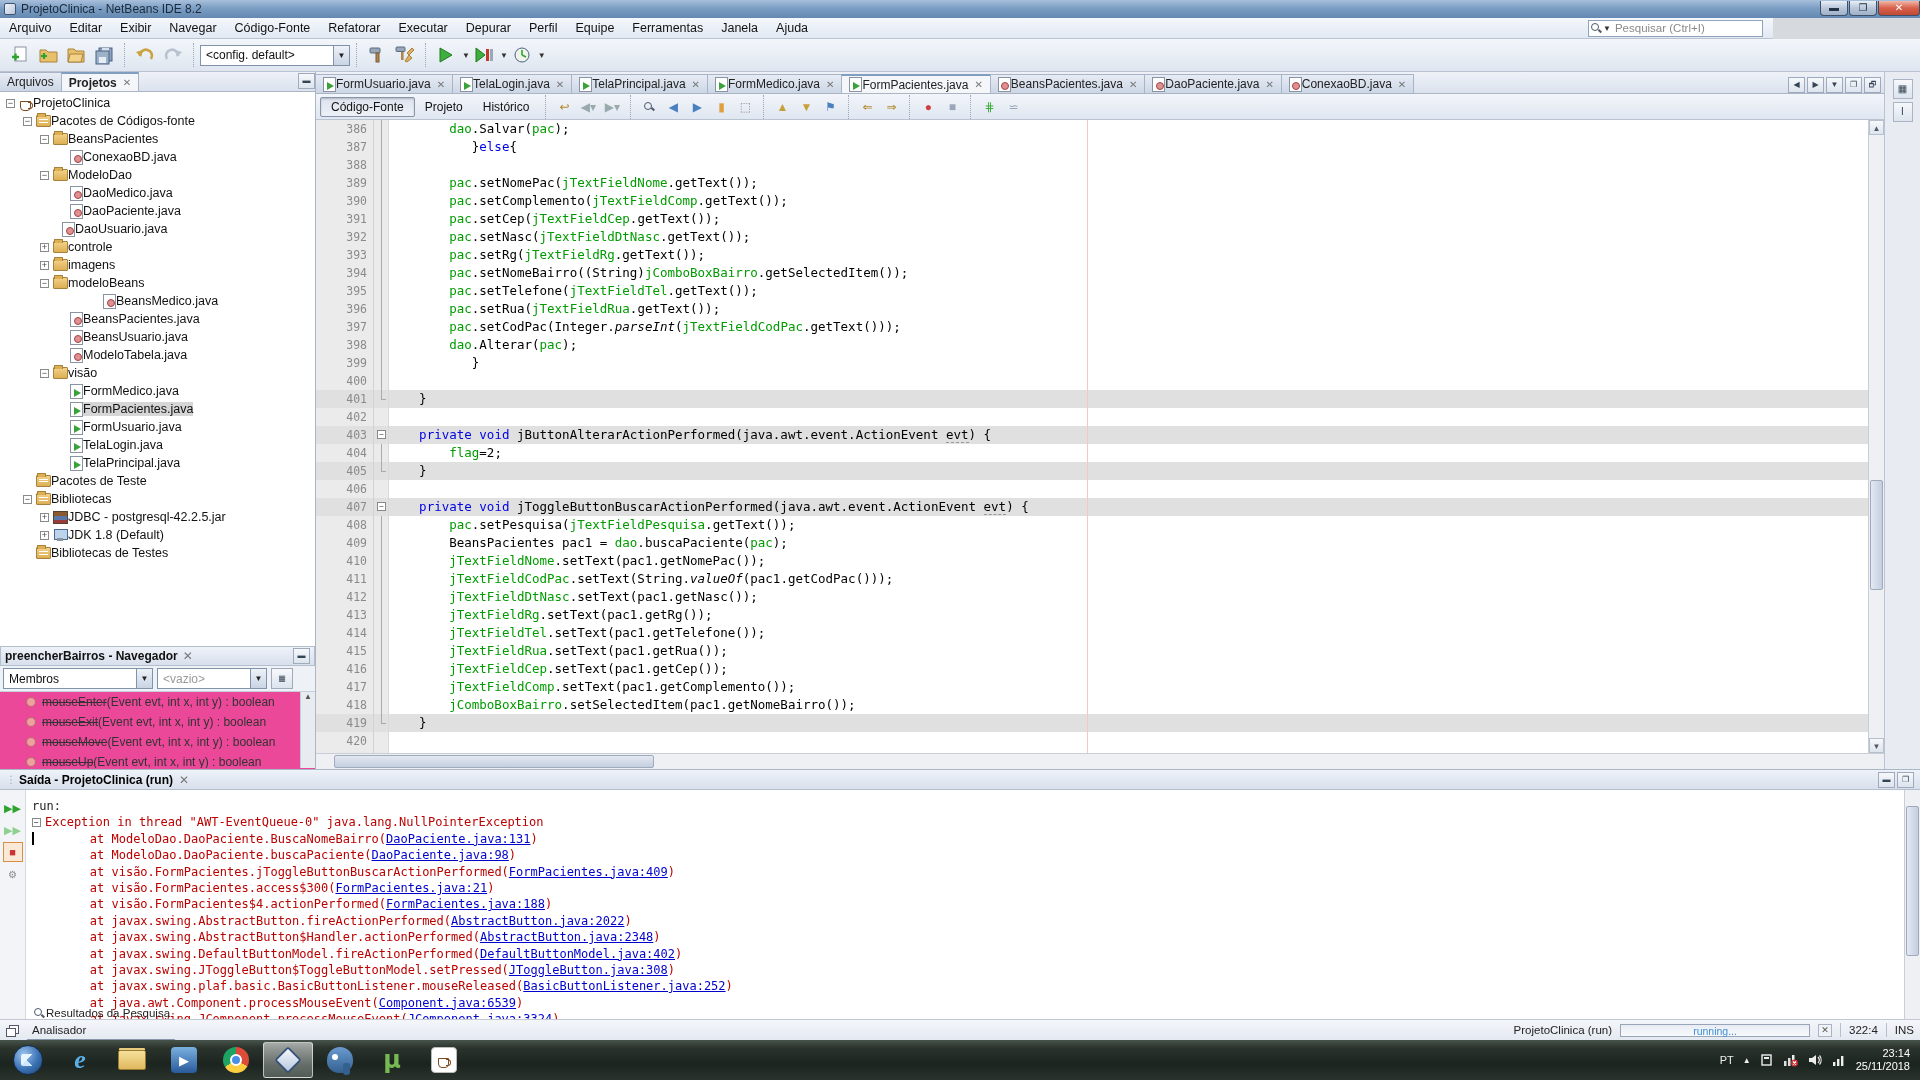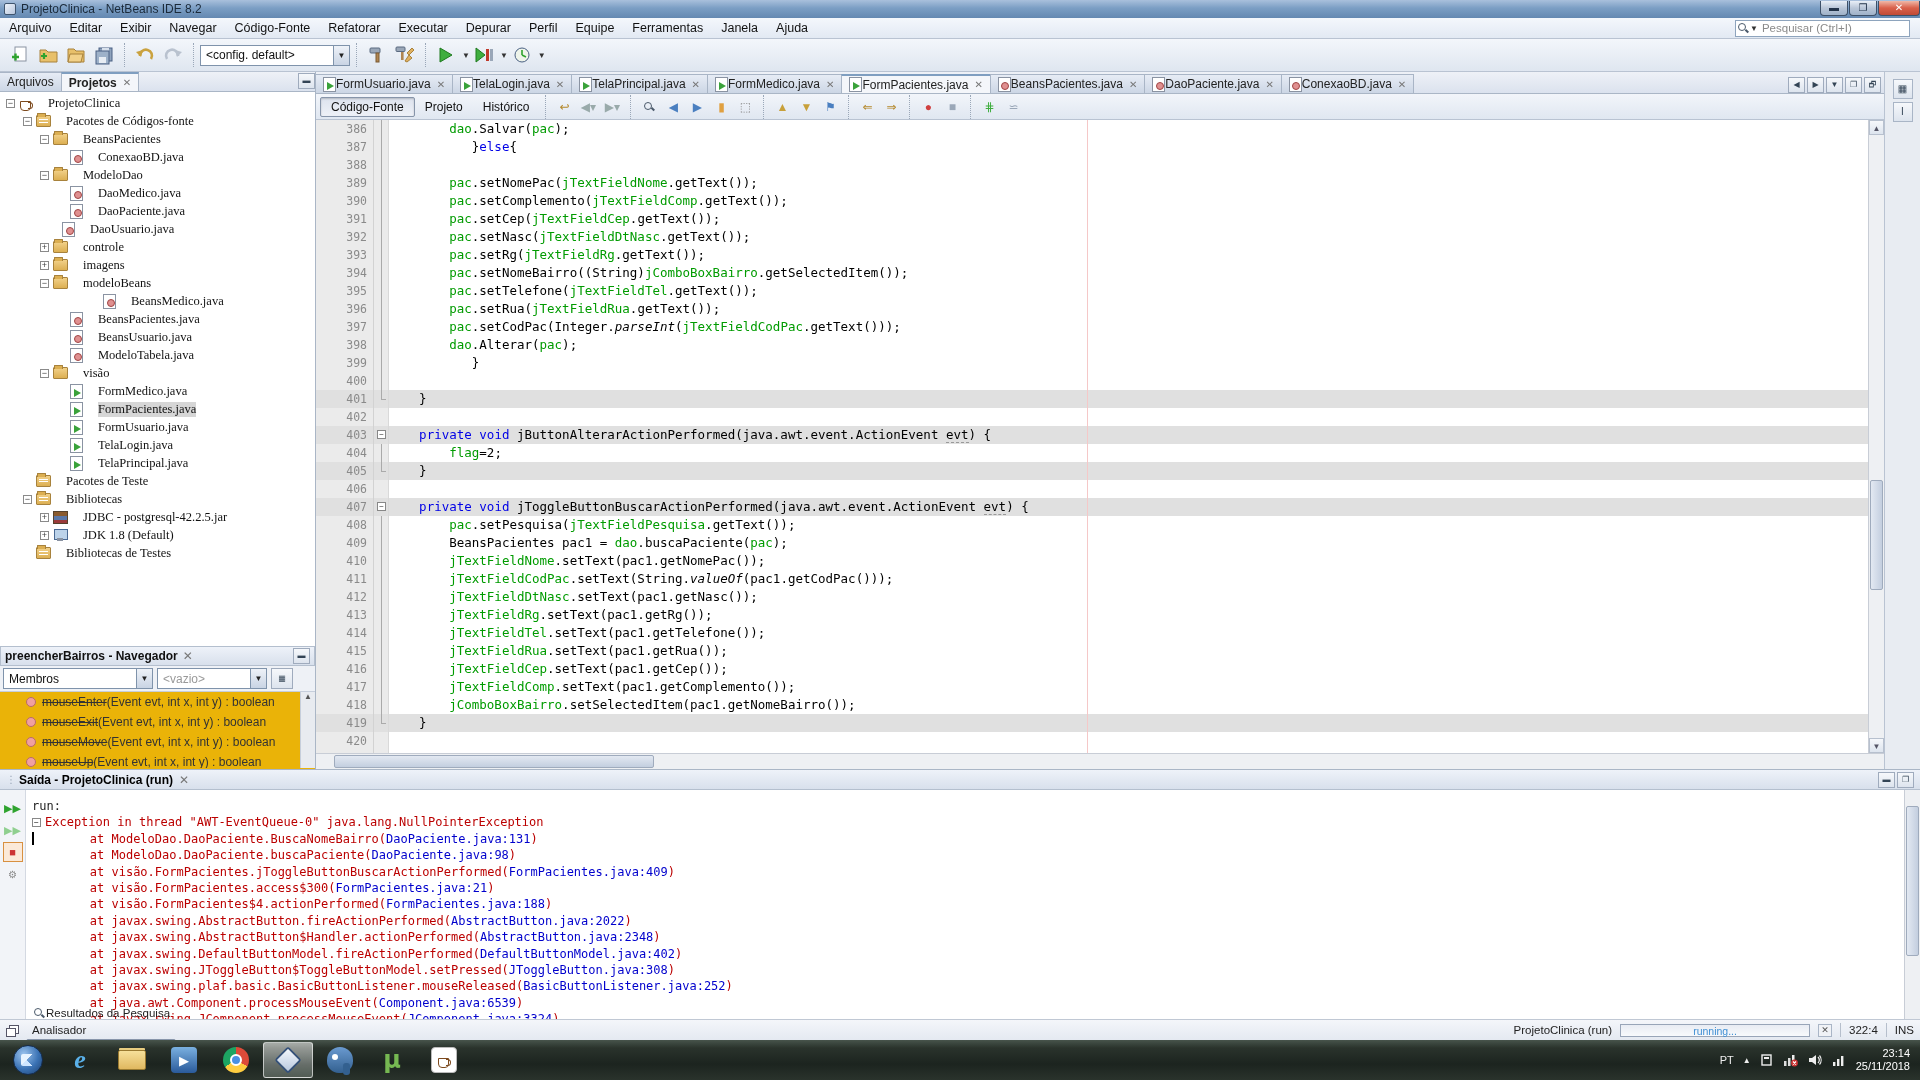--- a/index.html
+++ b/index.html
@@ -11,21 +11,21 @@
   #titlebar { left:0; top:0; width:1920px; height:18px;
     background:linear-gradient(#a9c0dc,#7b9ec4 45%,#6488b1);
     display:flex; align-items:center; padding-left:4px; font-size:12px; color:#1b2a3a; }
   #titlebar .cube { width:12px; height:12px; margin-right:5px; background:linear-gradient(135deg,#eef3fa,#b9c7dd); border:1px solid #40556e; border-radius:2px; }
   #win-buttons { margin-left:auto; display:flex; height:16px; }
   .winbtn { width:28px; height:15px; border:1px solid #3d5068; border-top:none; border-radius:0 0 4px 4px;
     background:linear-gradient(#e9eff7,#b9c6d8 50%,#9fb2c9); color:#23344a; font-size:10px; line-height:13px; text-align:center; margin-left:1px; }
   .winbtn.close { width:42px; background:linear-gradient(#f0b8a8,#d9604a 50%,#c04a36); color:#fff; }
 
   
-  #menubar { left:0; top:18px; width:1920px; height:21px; background:linear-gradient(#f4f7fc,#e2e9f3);
+  #menubar { left:0; top:18px; width:1773px; height:21px; background:linear-gradient(#f4f7fc,#e2e9f3);
     border-bottom:1px solid #b9c3d2; display:flex; align-items:center; font-size:12.5px; color:#111; }
   .menu-item { padding:2px 9px; }
   #searchbox { margin-left:auto; margin-right:10px; width:175px; height:17px; background:#fff; border:1px solid #8ea4bd;
     display:flex; align-items:center; font-size:11.5px; color:#8a8a8a; }
   #searchbox .dd { font-size:8px; color:#333; margin-right:4px; }
 
   
   .mag { position:relative; width:10px; height:10px; display:inline-block; margin:0 2px; }
   .mag::before { content:""; position:absolute; left:0; top:0; width:6px; height:6px; border:1.6px solid #4b5a6b; border-radius:50%; }
   .mag::after { content:""; position:absolute; left:6.5px; top:6.5px; width:3.5px; height:1.8px; background:#4b5a6b; transform:rotate(45deg); }
@@ -47,25 +47,25 @@
     background:linear-gradient(#e7ecf5,#ccd6e5); border:1px solid #a9b5c6; border-bottom:none; margin-left:-1px; white-space:nowrap; }
   .tab.active { background:#f4f6fa; border-top:2px solid #7f9ec0; }
   .tab .x { margin-left:6px; color:#777; font-size:10px; }
 
   
   #explorer { left:0; top:72px; width:316px; height:574px; background:#fff; border-right:1px solid #aab6c6; }
   #tree { font-size:12.5px; color:#111; padding-top:2px; overflow:hidden; height:552px; background:#fff; }
   .trow { height:18px; display:flex; align-items:center; white-space:nowrap; }
   .handle { width:9px; height:9px; border:1px solid #8a8a8a; background:#fff; font-size:9px; line-height:7px; text-align:center; color:#444; margin-right:4px; flex:none; }
   .handle.none { visibility:hidden; }
-  .trow .lbl { margin-left:15px;font-family:Liberation Serif, serif; }
+  .trow .lbl { margin-left:0; }
   .trow.selected .lbl { background:#d6d6d6; }
 
   
-  #navigator { left:0; top:646px; width:316px; height:123px; background:#eab308; border-right:1px solid #aab6c6; }
+  #navigator { left:0; top:646px; width:316px; height:123px; background:#ec4899; border-right:1px solid #aab6c6; }
   #nav-combos { display:flex; padding:2px 3px; gap:4px; background:#eef1f6; border-bottom:1px solid #c6cedb; }
   #nav-list { font-size:12px; color:#333; overflow:hidden; height:76px; position:relative; }
   .nav-item { height:20px; display:flex; align-items:center; padding-left:26px; white-space:nowrap; }
   .red-dot { width:10px; height:10px; border-radius:50%; background:#f0a0a0; border:1px solid #b96a6a; margin-right:6px; flex:none; }
   .strike { text-decoration:line-through; }
   .nav-scroll { position:absolute; right:0; top:0; width:15px; height:76px; background:#e8ebf0; border-left:1px solid #c6cedb; font-size:8px; text-align:center; color:#555; }
 
   
   #editor { left:316px; top:72px; width:1568px; height:697px; background:#fff; }
   #ed-tabs { height:22px; }
@@ -105,21 +105,21 @@
   
   #output { left:0; top:769px; width:1920px; height:250px; background:#fff; border-top:1px solid #aab6c6; }
   #out-header { height:20px; background:linear-gradient(#eef2f9,#d8e0ec); border-bottom:1px solid #b4bfce; display:flex; align-items:center; font-size:12px; padding:0 6px; }
   #out-header .grip { color:#9aa7b8; margin-right:4px; font-size:10px; letter-spacing:-1px; }
   #out-body { display:flex; height:229px; }
   #out-btns { width:26px; border-right:1px solid #d4d9e2; background:#f2f4f8; padding-top:6px; flex:none; }
   .out-btn { width:20px; height:20px; margin:2px auto; display:flex; align-items:center; justify-content:center; font-size:11px; }
   #out-text { flex:1; font-family:"DejaVu Sans Mono",monospace; font-size:12px; padding:8px 0 0 6px; overflow:hidden; position:relative; }
   .ol { height:16.4px; line-height:16.4px; white-space:pre; color:#222; position:relative; }
   .ol.err { color:#bb0000; }
-  .ol .lnk { color:#0000cc; }
+  .ol .lnk { color:#0000cc; text-decoration:underline; }
   .ol .foldbx { display:inline-block; width:9px; height:9px; border:1px solid #888; background:#fff; font-size:8px; line-height:7px; text-align:center; color:#333; margin-right:4px; vertical-align:1px; }
   .caret-bar { display:inline-block; width:2px; height:13px; background:#000; vertical-align:-2px; margin-right:-2px; }
   #out-scroll { position:absolute; right:0; top:0; width:16px; height:229px; background:#eef0f3; border-left:1px solid #c8cdd6; }
   #out-thumb { position:absolute; left:1px; top:16px; width:13px; height:150px; background:linear-gradient(90deg,#e3e9f2,#c3cedf); border:1px solid #9fabbd; border-radius:2px; }
 
   
   #statusbar { left:0; top:1019px; width:1920px; height:21px; background:linear-gradient(#f4f6fa,#e4e9f1);
     border-top:1px solid #c0c8d4; display:flex; align-items:center; font-size:11.5px; color:#222; padding:0 6px; }
   .sb-btn { height:17px; display:flex; align-items:center; padding:0 6px; margin-right:2px; }
   .sb-btn.pressed { border:1px solid #8795aa; background:linear-gradient(#dde3ee,#eef1f7); border-radius:2px; }

